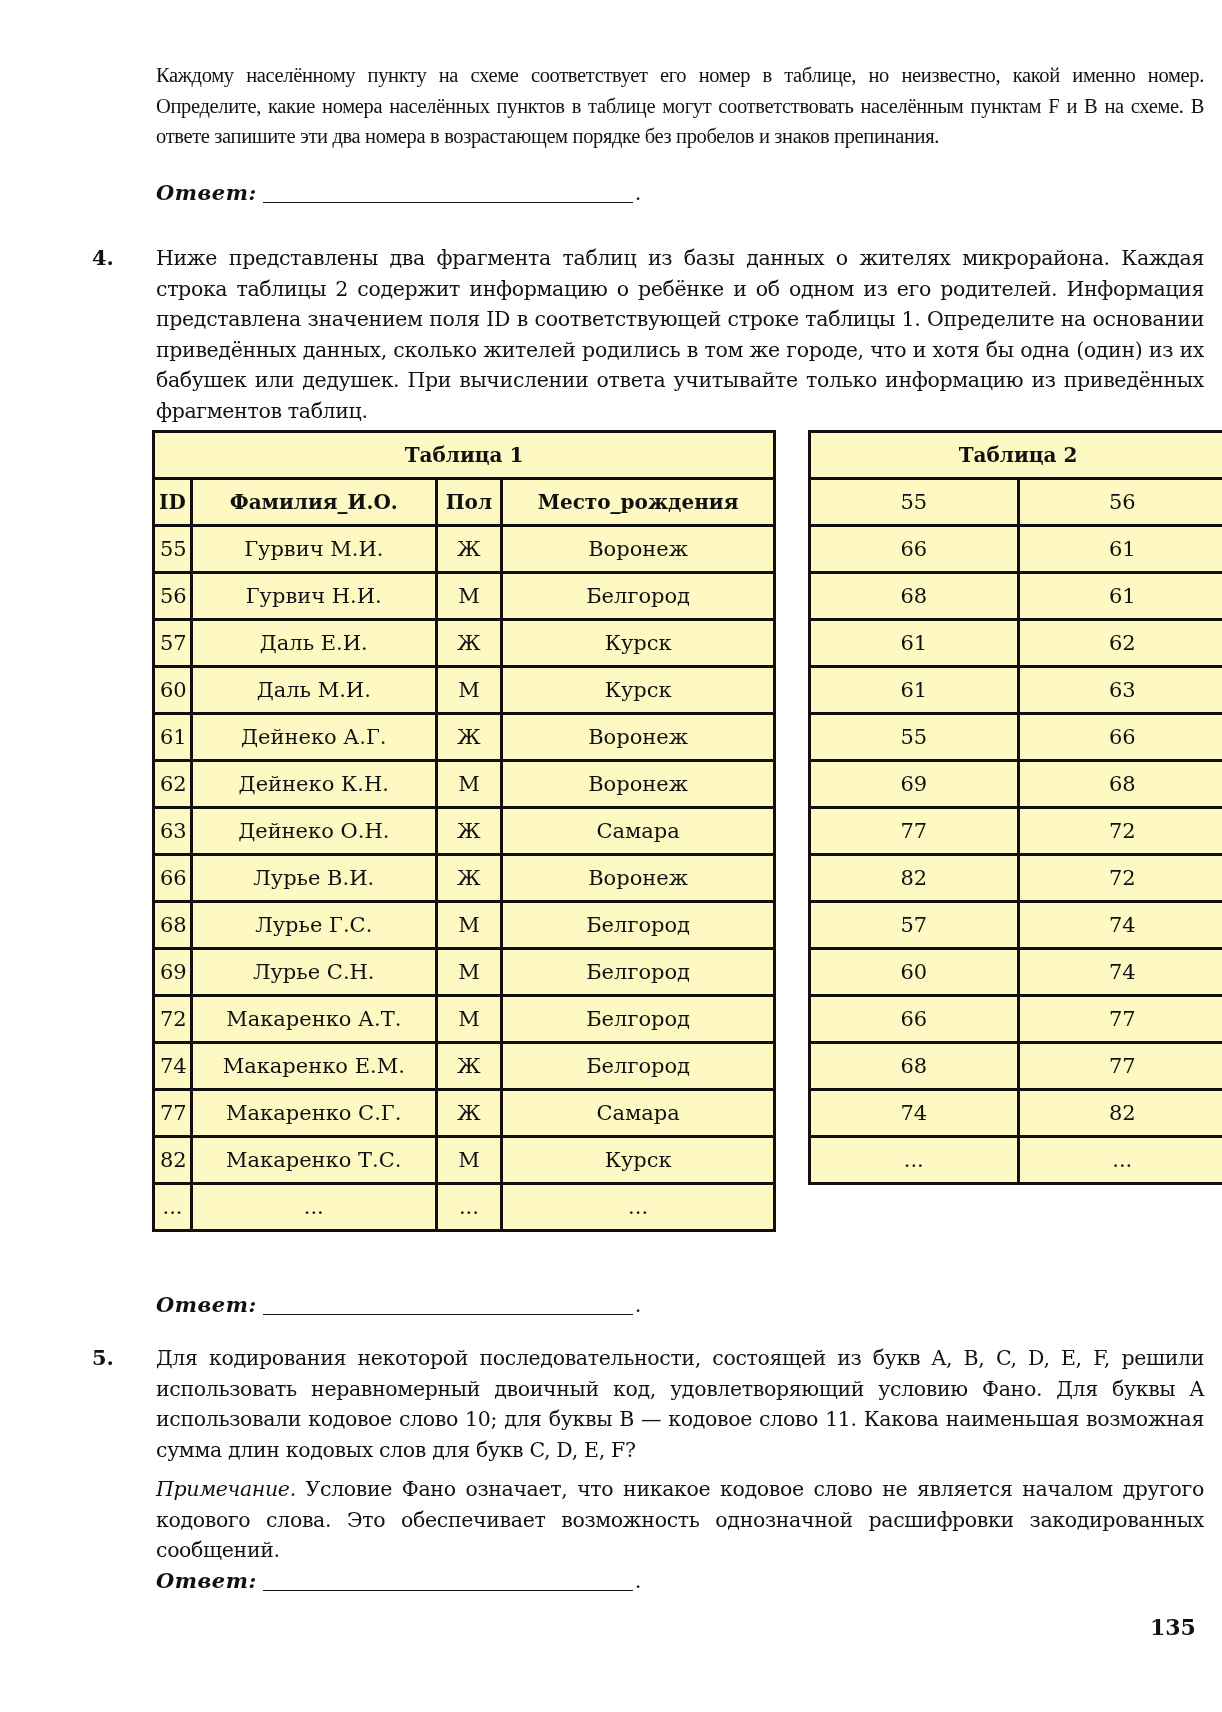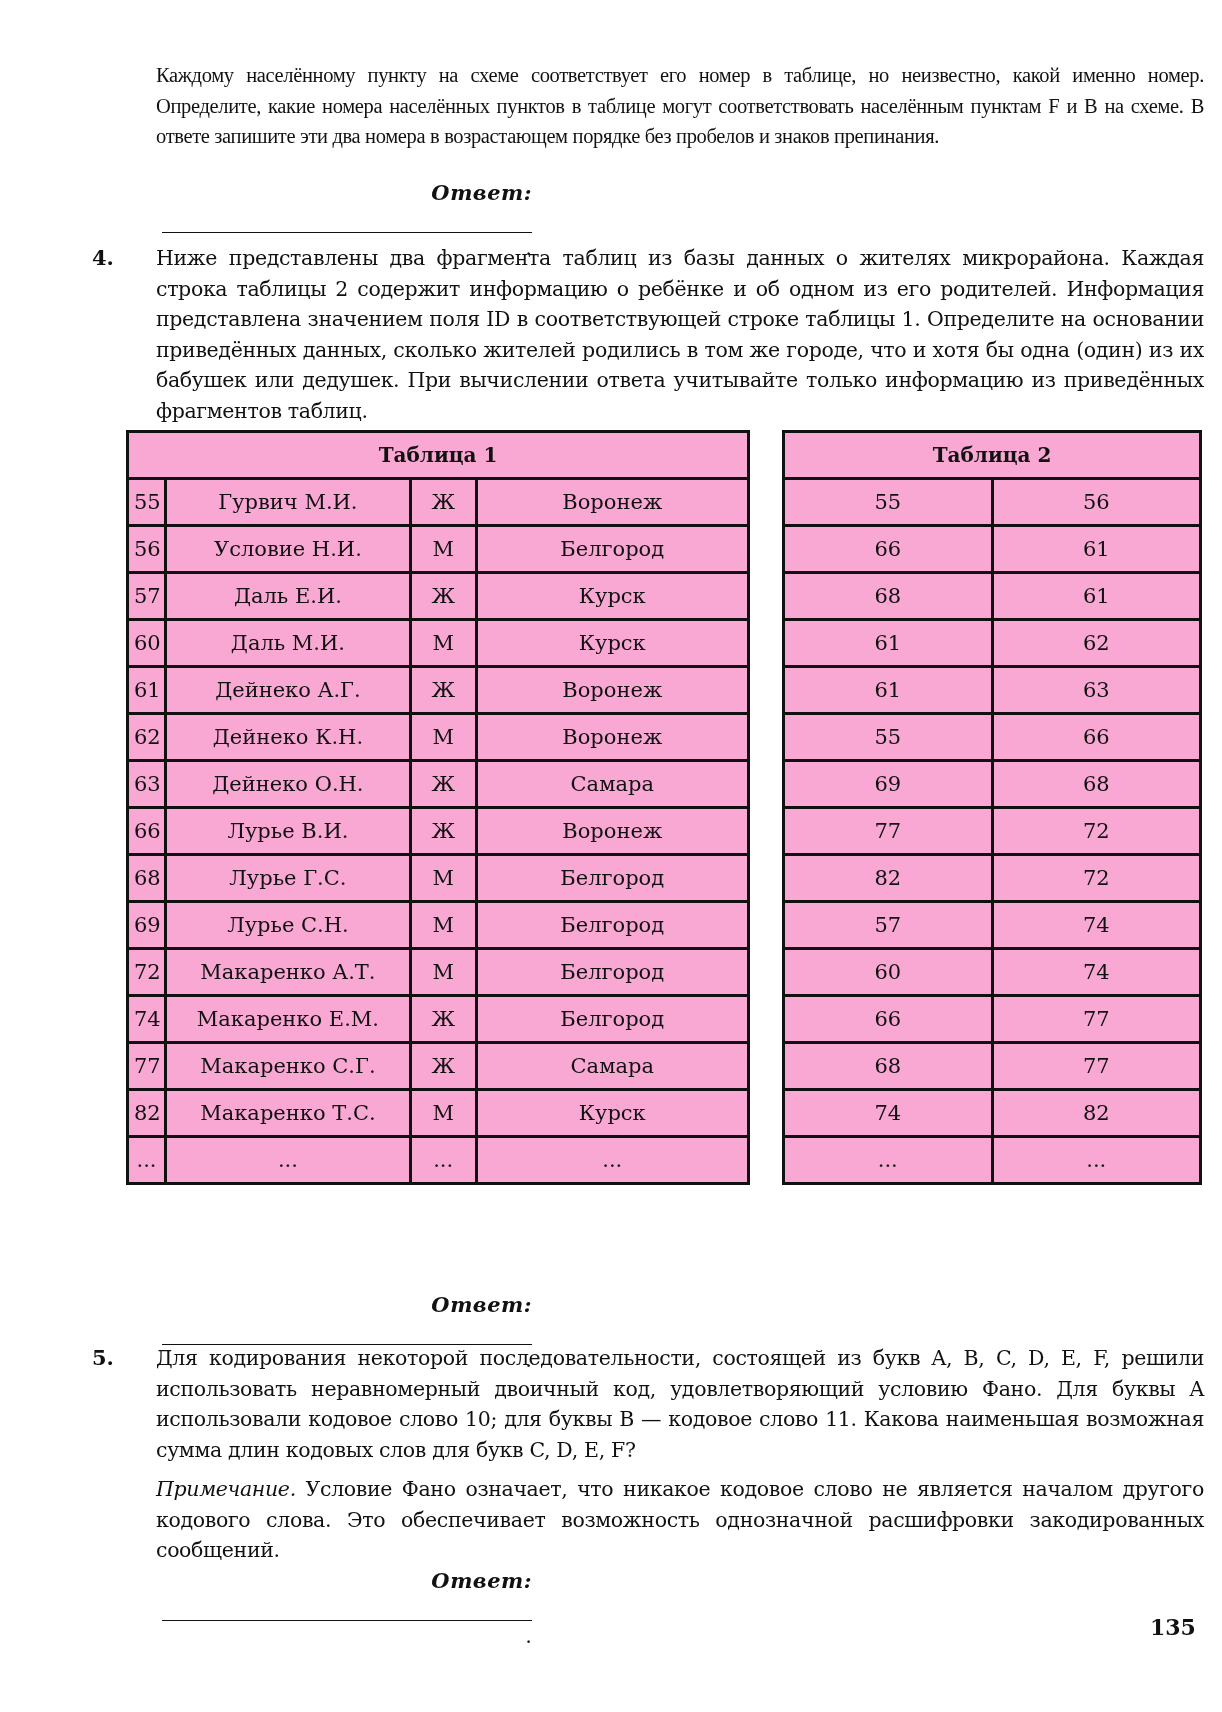--- a/index.html
+++ b/index.html
@@ -13,28 +13,28 @@
       font-size: 20.5px; line-height: 30.5px;
       text-align: justify; text-align-last: left;
       letter-spacing: -0.35px;
     }
     .qnum {
       position: absolute; left: 92px;
       font-size: 21px; font-weight: bold; line-height: 30.5px;
     }
     .answer {
       position: absolute; left: 156px; font-size: 21px; line-height: 30px;
-      display: flex; align-items: flex-end; flex-direction: column;
+      display: flex; 
     }
     .answer .lbl { font-style: italic; font-weight: bold; letter-spacing: 0.5px; }
     .answer .line { display: inline-block; width: 370px; border-bottom: 1.5px solid #111; height: 24px; margin-left: 6px; }
     .answer .dot { margin-left: 2px; }
     .note-lbl { font-style: italic; }
 
-    table.t { position: absolute; border-collapse: collapse; background: #f9a8d4; }
+    table.t { position: absolute; border-collapse: collapse; background: #fef9c3; margin-left: 26px; }
     table.t td, table.t th {
       border: 3px solid #111; text-align: center; padding: 0;
       font-size: 21px; height: 44px;
     }
     table.t th { font-weight: bold; font-size: 20px; }
     table.t td.idc { text-align: left; padding-left: 5px; }
     #t1 { left: 126px; top: 430px; width: 624px; }
     #t2 { left: 782px; top: 430px; width: 420px; }
     #t1 col.c1 { width: 38px; } #t1 col.c2 { width: 246px; }
     #t1 col.c3 { width: 66px; } #t1 col.c4 { width: 274px; }
@@ -58,31 +58,37 @@
   <colgroup>
       <col class="c1">
       <col class="c2">
       <col class="c3">
       <col class="c4">
     </colgroup>
   <thead>
     <tr>
         <th colspan="4">Таблица 1</th>
       </tr>
+    <tr id="t1-head">
+        <th>ID</th>
+        <th>Фамилия_И.О.</th>
+        <th>Пол</th>
+        <th>Место_рождения</th>
+      </tr>
   </thead>
   <tbody id="t1-body">
       <tr>
         <td class="idc">55</td>
         <td>Гурвич М.И.</td>
         <td>Ж</td>
         <td>Воронеж</td>
       </tr>
       <tr>
         <td class="idc">56</td>
-        <td>Условие Н.И.</td>
+        <td>Гурвич Н.И.</td>
         <td>М</td>
         <td>Белгород</td>
       </tr>
       <tr>
         <td class="idc">57</td>
         <td>Даль Е.И.</td>
         <td>Ж</td>
         <td>Курск</td>
       </tr>
       <tr>

